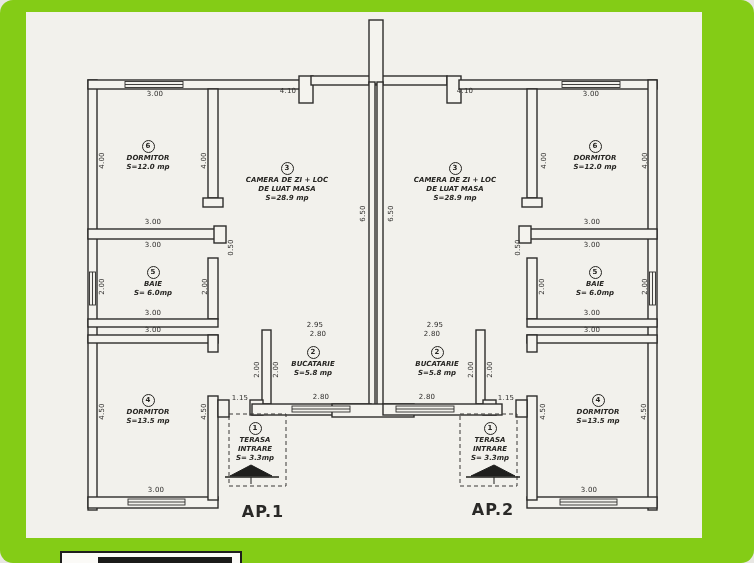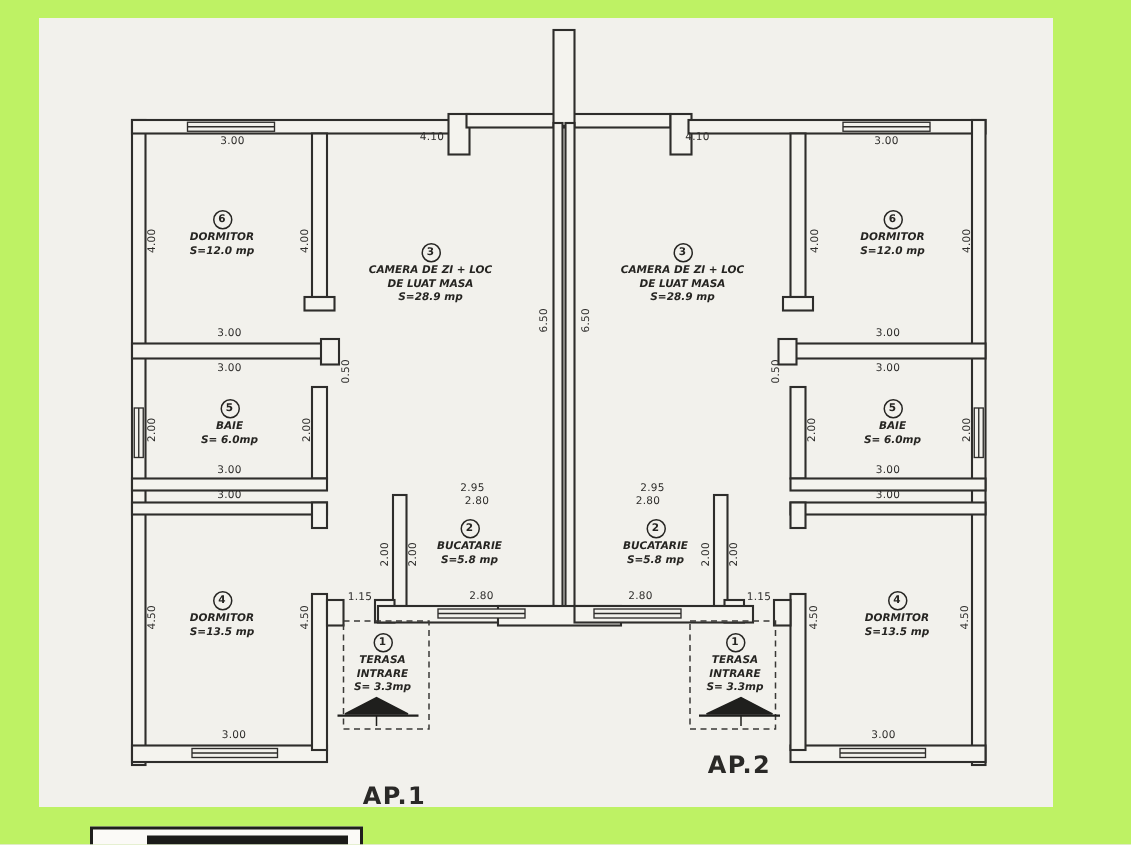--- a/index.html
+++ b/index.html
@@ -1,17 +1,17 @@
 <!DOCTYPE html>
 <html><head>
 <meta charset="utf-8">
 <style>
   html,body{margin:0;padding:0;background:#e8e7e3;}
-  .page{position:relative;width:754px;height:563px;background:#bef264;overflow:hidden;
-        font-family:"DejaVu Sans",sans-serif;color:#2e2d2b;}
+  .page{position:relative;width:754px;height:563px;background:#84cc16;overflow:hidden;
+        font-family:"DejaVu Sans",sans-serif;color:#2e2d2b;border-radius:13px;}
   .scan-area{position:absolute;left:26px;top:12px;width:676px;height:526px;background:#f2f1ec;}
   svg.plan{position:absolute;left:0;top:0;}
   .dim{position:absolute;font-size:7px;letter-spacing:.2px;text-align:center;white-space:nowrap;
        color:#2e2d2b;line-height:9px;}
   .vdim{position:absolute;width:28px;height:9px;display:flex;align-items:center;justify-content:center;
         font-size:7px;letter-spacing:.2px;transform:rotate(-90deg);transform-origin:center;color:#2e2d2b;}
   .room{position:absolute;text-align:center;font-size:7px;line-height:1.3;font-weight:bold;
         font-style:italic;color:#262522;}
   .room .circ{display:inline-flex;width:11px;height:11px;border:1.2px solid #262522;border-radius:50%;
         align-items:center;justify-content:center;font-size:7px;font-style:normal;font-weight:bold;
@@ -230,19 +230,19 @@
     <span>BUCATARIE</span><br>
     <span>S=5.8 mp</span>
   </div>
   <div class="room" style="left:450px;top:422px;width:80px">
     <span class="circ">1</span><br>
     <span>TERASA</span><br>
     <span>INTRARE</span><br>
     <span>S= 3.3mp</span>
   </div>
 
-  <div class="ap-label" style="left:234px;top:521px;width:58px">AP.1</div>
+  <div class="ap-label" style="left:234px;top:502px;width:58px">AP.1</div>
   <div class="ap-label" style="left:464px;top:500px;width:58px">AP.2</div>
 
   <div class="titleblock">
     <div class="bar"></div>
   </div>
 </div>
 
 </body></html>

